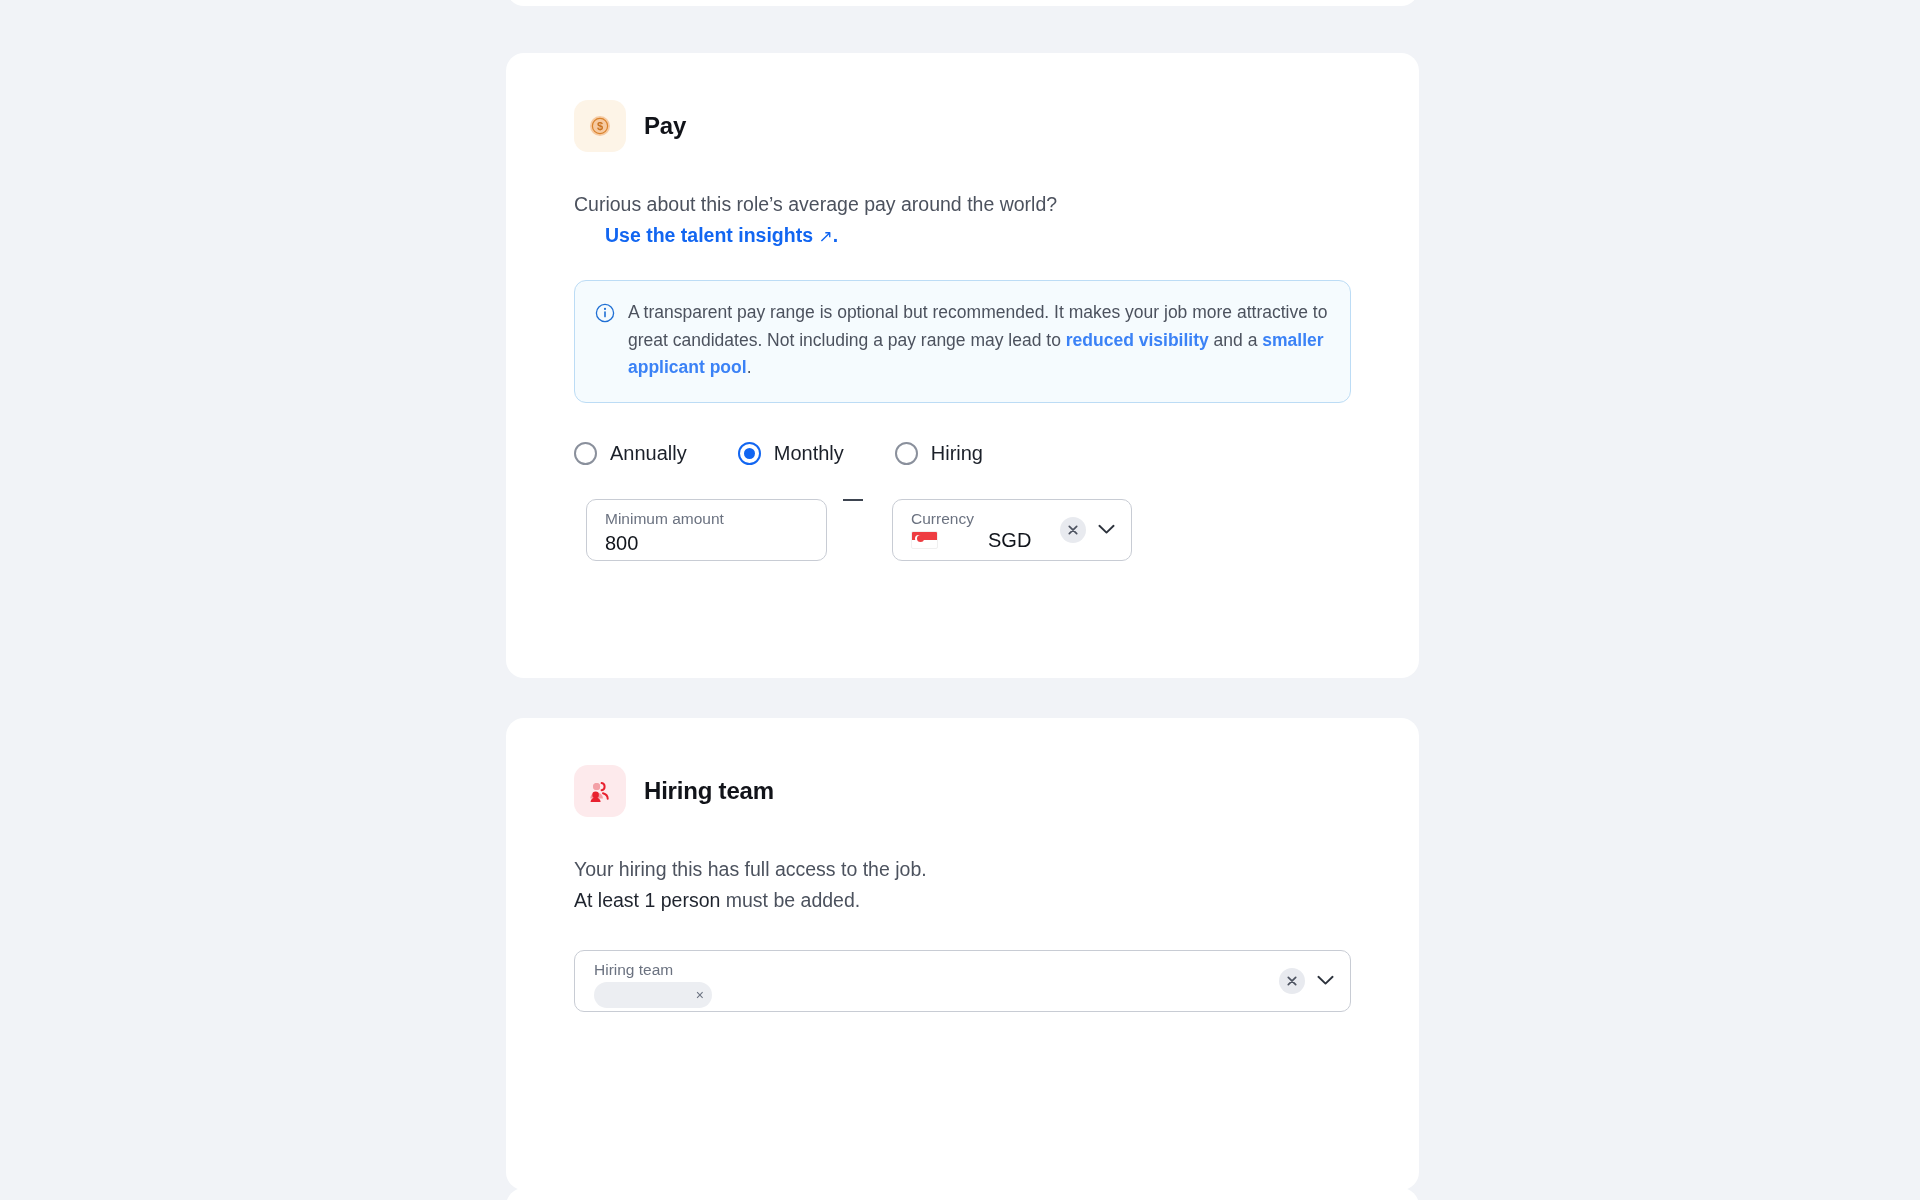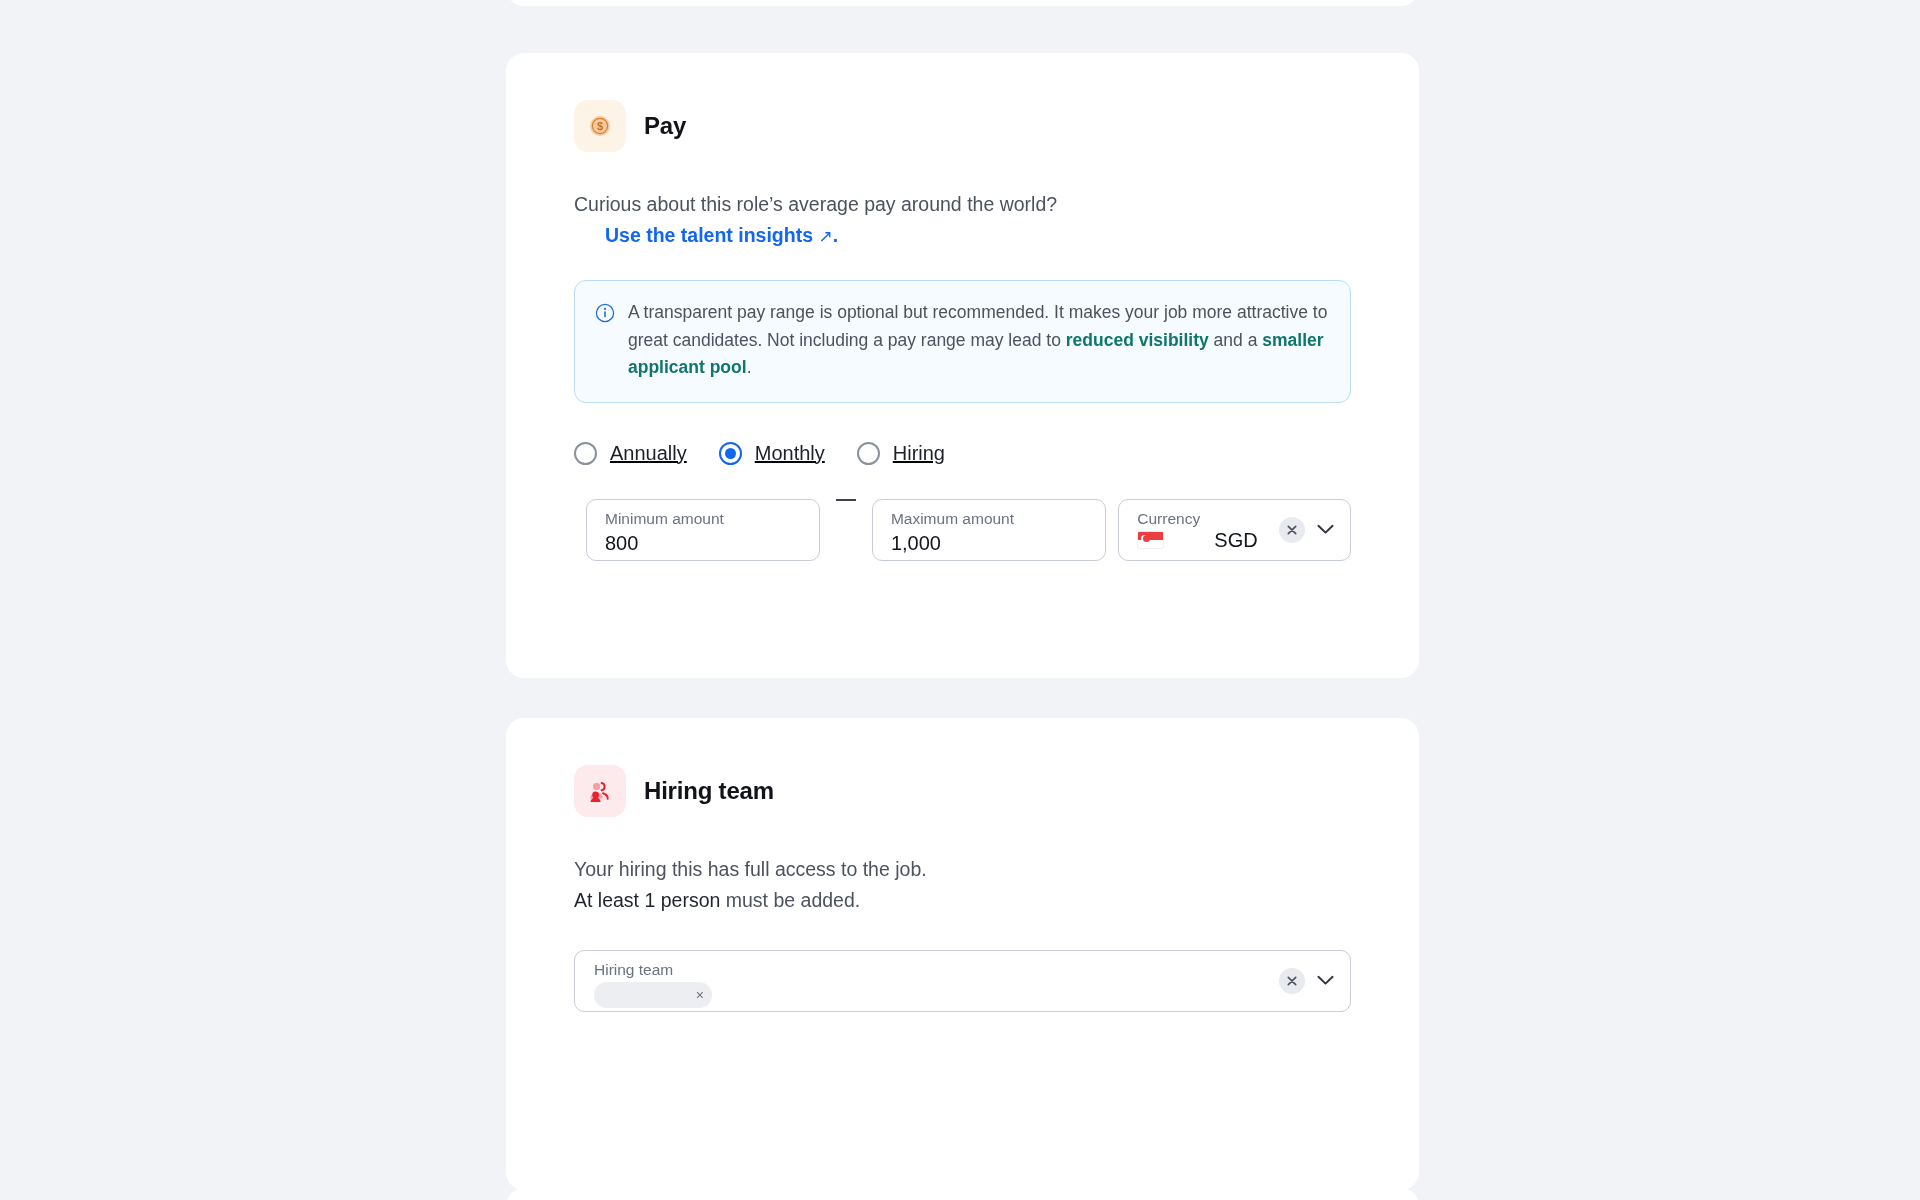--- a/index.html
+++ b/index.html
@@ -84,29 +84,28 @@
     padding: 18px 22px 20px 20px;
     display: flex;
     gap: 13px;
   }
   .info-icon { flex: none; margin-top: 4px; }
   .callout-text {
     font-size: 17.5px;
     line-height: 27.5px;
     color: #4c525e;
   }
-  .callout-text b { color: #0f766e; font-weight: bold; }
+  .callout-text b { color: #3b82f6; font-weight: bold; }
 
   
   .radio-row {
     display: flex;
     align-items: center;
-    gap: 32px;
+    gap: 51px;
     margin-top: 39px;
-    text-decoration: underline;
   }
   .radio {
     display: flex;
     align-items: center;
     gap: 13px;
     cursor: pointer;
   }
   .dot {
     width: 23px; height: 23px;
     border-radius: 50%;
@@ -292,24 +291,20 @@
 
       <div class="field-row">
 
         <div class="field f-min">
           <div class="f-label">Minimum amount</div>
           <div class="f-value">800</div>
         </div>
 
         <div class="dash"></div>
 
-        <div class="field f-max">
-          <div class="f-label">Maximum amount</div>
-          <div class="f-value">1,000</div>
-        </div>
 
         <div style="width:13px"></div>
 
         <div class="field f-cur">
           <div class="f-label">Currency</div>
           <div class="cur-body">
             <span class="flag">
               <span class="top"></span>
               <span class="crescent"></span>
             </span>

